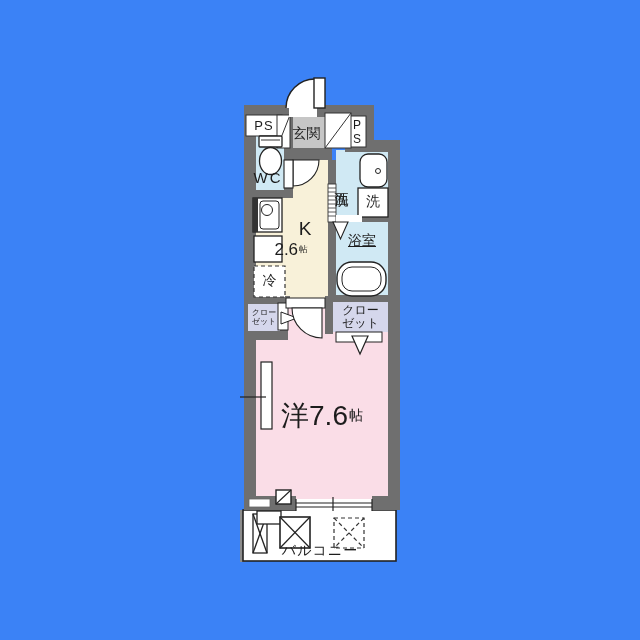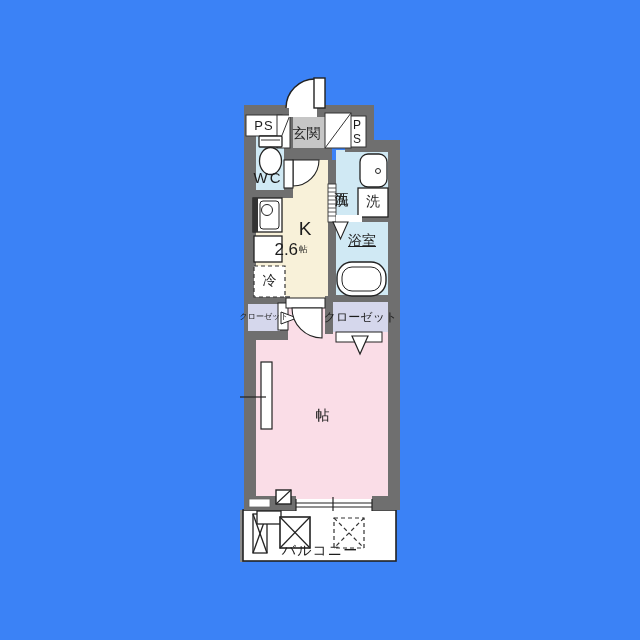--- a/index.html
+++ b/index.html
@@ -4,21 +4,21 @@
 <style>
   html,body{margin:0;padding:0;background:#fff;}
   #canvas{
     position:relative;width:640px;height:640px;background:#3b82f6;overflow:hidden;
     font-family:"Liberation Sans","DejaVu Sans",sans-serif;color:#1c1c1c;
   }
   #plan-svg{position:absolute;left:0;top:0;z-index:1;}
   .lbl{position:absolute;z-index:2;display:flex;align-items:center;justify-content:center;
        color:#1c1c1c;white-space:nowrap;}
   .lbl.vert{writing-mode:vertical-rl;text-orientation:upright;}
-  .two-line{line-height:1.05;}
+  .two-line{flex-direction:column;line-height:1.05;}
   .unit{font-size:0.5em;margin-left:1px;}
 </style>
 </head>
 <body>
 
 <div id="canvas">
 
 <svg id="plan-svg" width="640" height="640" viewBox="0 0 640 640">
 
   <g>
@@ -196,18 +196,19 @@
   <span>クロー</span>
   <span>ゼット</span>
 </div>
 
 <div class="lbl two-line" style="left:333px;top:303px;width:55px;height:28px;font-size:12px;">
   <span>クロー</span>
   <span>ゼット</span>
 </div>
 
 <div class="lbl" style="left:256px;top:396px;width:132px;height:40px;font-size:28px;">
+  <span>洋7.6</span>
       <span class="unit">帖</span>
 </div>
 
 <div class="lbl" style="left:278px;top:544px;width:84px;height:13px;font-size:14px;letter-spacing:1px;">バルコニー</div>
 
 </div>
 
 </body></html>

